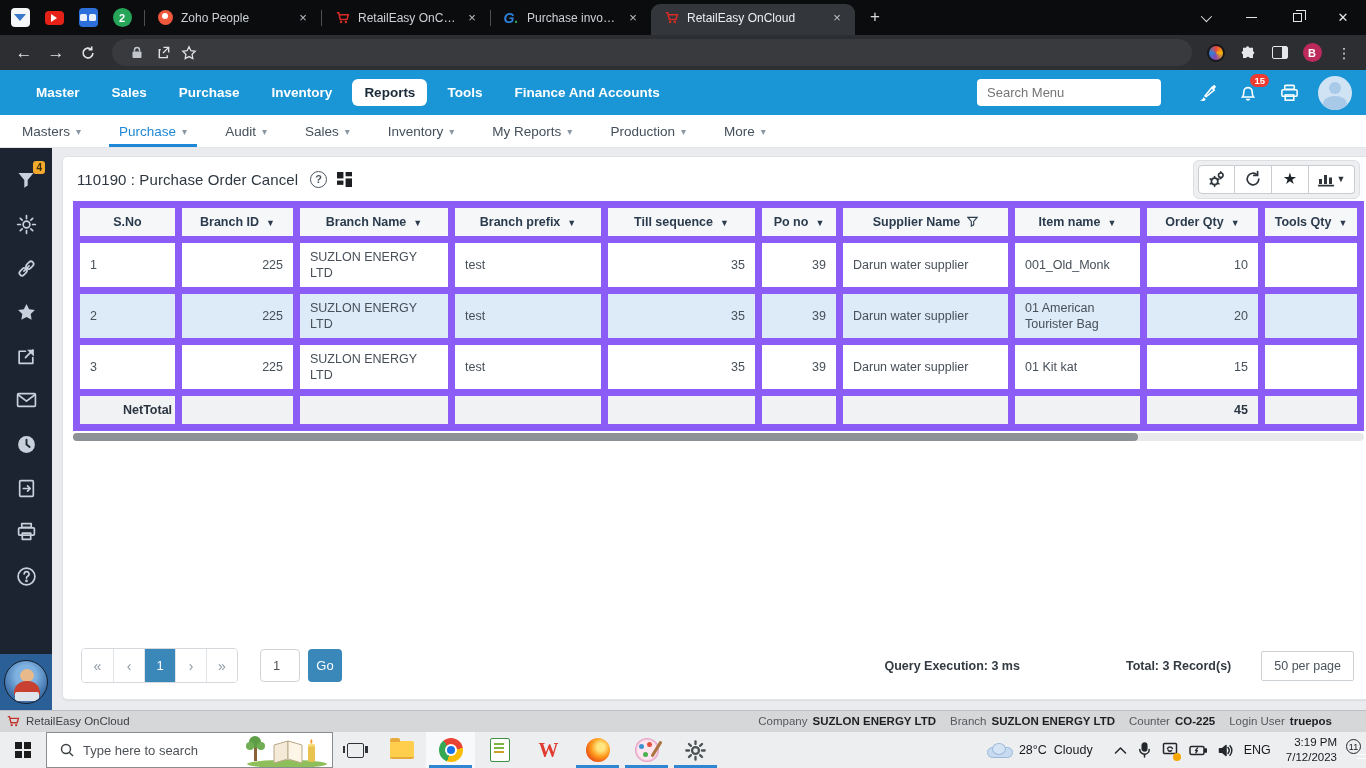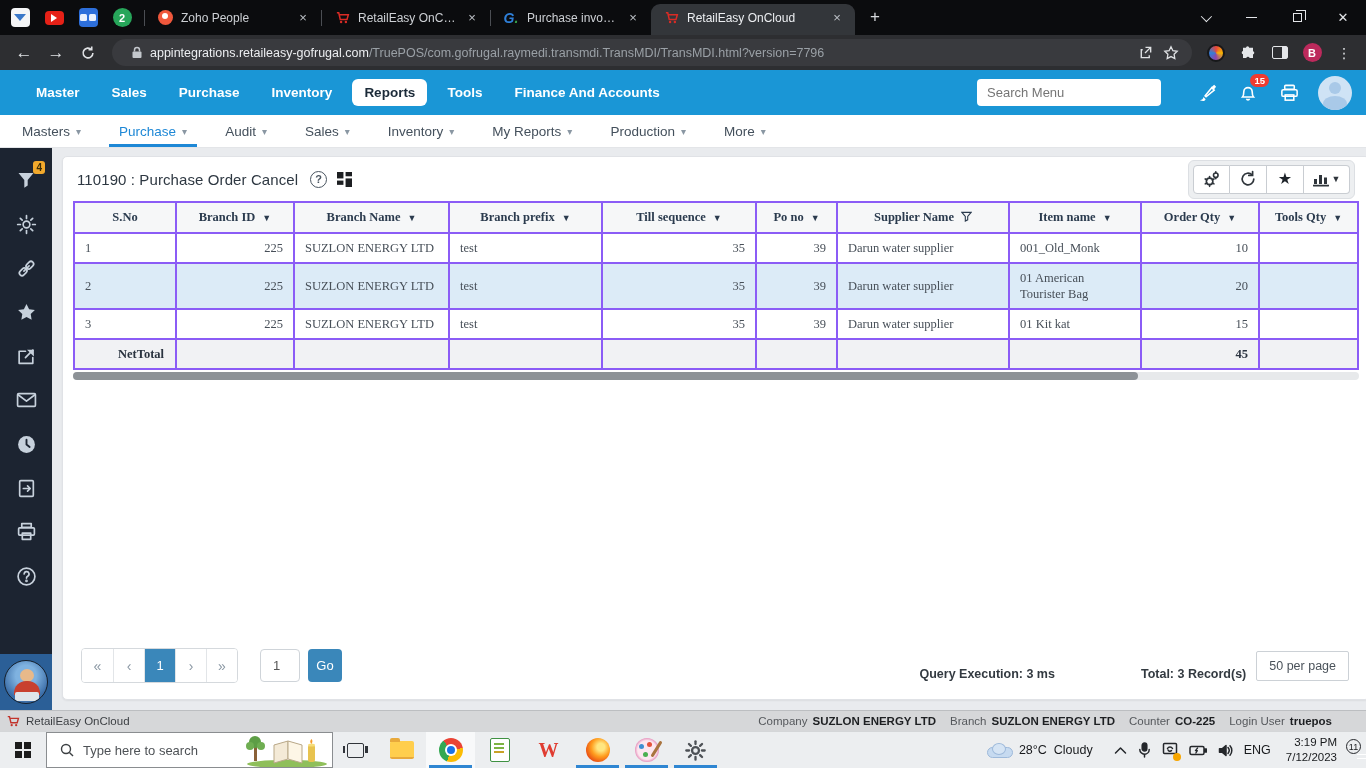--- a/index.html
+++ b/index.html
@@ -93,41 +93,41 @@
   .tool-btn:first-child { border-radius:4px 0 0 4px; }
   .tool-btn:last-child { border-radius:0 4px 4px 0; width:46px; }
   .tool-btn + .tool-btn { border-left:none; }
   .tool-btn svg { stroke:#2f353b; fill:none; stroke-width:1.7; stroke-linecap:round; }
   .tb-star { font-size:16px; color:#1d2329; line-height:1; }
   .tb-caret { font-size:9px; color:#2f353b; }
 
   
   .tablewrap { padding:0 6px; flex:0 0 auto; }
   table.grid { border-collapse:collapse; table-layout:fixed; width:1284px; }
-  .grid th, .grid td { border:2px solid #8b5cf6; font-size:12.5px; overflow:hidden;font-family:Liberation Serif, serif; }
+  .grid th, .grid td { border:7px solid #8b5cf6; font-size:12.5px; overflow:hidden; }
   .grid th { background:#f6f7f8; color:#2b3b4e; font-weight:bold; text-align:center; padding:7px 4px; white-space:nowrap; }
   .grid th .sort-caret { color:#2b3b4e; font-size:9px; margin-left:7px; }
   .grid th .funnel { margin-left:7px; }
   .grid td { color:#474f58; padding:6px 10px; line-height:1.28; background:#fff; }
   .grid tr.alt td { background:#dcebf7; }
   .grid tr.ntrow td { background:#f1f2f4; font-weight:bold; color:#2b3440; }
   .hscroll { margin:2px 6px 0; height:8px; background:#e7e9eb; border-radius:4px; position:relative; }
   .hscroll .thumb { position:absolute; left:0; top:0; height:8px; width:1065px; background:#8d9297; border-radius:4px; }
 
   .spacer { flex:1; }
 
   
   .card-footer { flex:0 0 auto; display:flex; align-items:center; padding:0 16px 16px 14px; }
   .pager { display:flex; border:1px solid #d5d9dd; border-radius:4px; overflow:hidden; }
   .pg-btn { width:31px; height:33px; background:#fff; display:flex; align-items:center; justify-content:center; color:#8a97a3; font-size:14px; border-left:1px solid #e2e5e8; }
   .pg-btn:first-child { border-left:none; }
   .pg-btn.cur { background:#3a87ba; color:#fff; font-size:13px; }
   .goto-input { width:40px; height:33px; margin-left:22px; border:1px solid #cfd4d9; border-radius:4px; text-align:left; padding-left:12px; font-size:13px; color:#555; }
   .go-btn { width:34px; height:33px; margin-left:8px; background:#3a87ba; color:#fff; border:none; border-radius:4px; font-size:13px; }
-  .foot-right { margin-left:auto; display:flex; align-items:flex-end; }
+  .foot-right { margin-left:auto; display:flex; align-items:center;gap:20px; }
   .stat { font-size:12.5px; font-weight:bold; color:#333a41; }
   .stat.q { margin-right:86px; }
   .perpage { margin-left:10px; border:1px solid #ccd1d6; border-radius:2px; background:#fff; font-size:12.5px; color:#4a525a; padding:7px 12px; white-space:nowrap; }
 
   
   .appstatus { height:21px; background:#d6d7d9; border-top:1px solid #bcbec1; display:flex; align-items:center; padding:0 34px 0 6px; font-size:11.5px; color:#3c3f43; }
   .as-left { display:flex; align-items:center; gap:6px; }
   .as-right { margin-left:auto; display:flex; align-items:center; gap:5px; }
   .as-right .lbl { color:#55585c; }
   .as-right .val { font-weight:bold; color:#1d1f22; margin-right:9px; }
@@ -267,21 +267,20 @@
           <path d="M13.2 1.8v3.6H9.6" fill="none" stroke="#dfe1e4" stroke-width="1.8"></path>
         </svg>
     </div>
     <div class="omnibox">
       <span class="ob-ic">
         <svg width="12" height="13" viewBox="0 0 12 13">
             <rect x="1.5" y="5.5" width="9" height="6.5" rx="1" fill="#c3c7cc"></rect>
             <path d="M3.5 5.5V4a2.5 2.5 0 0 1 5 0v1.5" fill="none" stroke="#c3c7cc" stroke-width="1.5"></path>
           </svg>
       </span>
-      <span class="omni-url"><span class="host">appintegrations.retaileasy-gofrugal.com</span><span class="path">/TruePOS/com.gofrugal.raymedi.transmdi.TransMDI/TransMDI.html?version=7796</span></span>
       <span class="ob-ic">
         <svg width="15" height="15" viewBox="0 0 16 16">
             <path d="M5 5H3.5v8.5H12V11" stroke="#dfe1e4" stroke-width="1.5" fill="none"></path>
             <path d="M8 2.5h5.5V8M13.2 2.8 7.5 8.5" stroke="#dfe1e4" stroke-width="1.5" fill="none"></path>
           </svg>
       </span>
       <span class="ob-ic">
         <svg width="16" height="16" viewBox="0 0 16 16">
             <path d="M8 1.8l1.9 3.9 4.3.6-3.1 3 .7 4.3L8 11.6l-3.8 2 .7-4.3-3.1-3 4.3-.6z" fill="none" stroke="#dfe1e4" stroke-width="1.3"></path>
           </svg>

